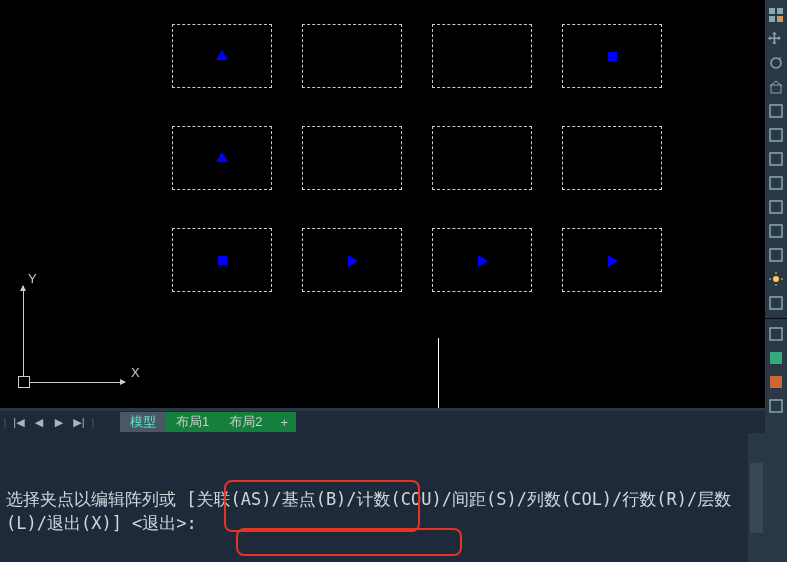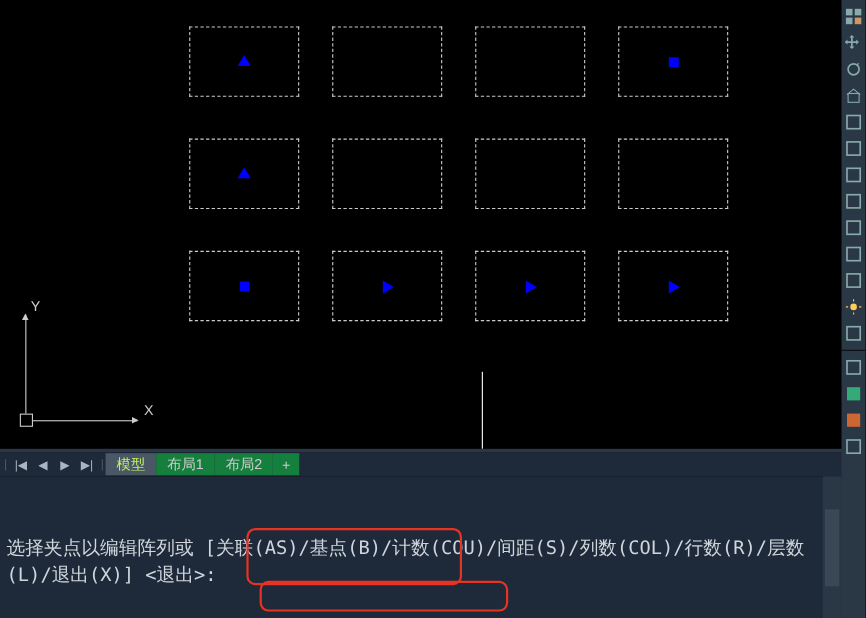--- a/index.html
+++ b/index.html
@@ -163,21 +163,22 @@
   padding: 0 10px;
   display: flex;
   align-items: center;
   color: #ccc;
   font-size: 13px;
   cursor: pointer;
   background: #15803d;
 }
 .tab.active {
   background: #4a5866;
-  color: #bef264;
+  color: #5eead4;
+  margin-left: 24px;
 }
 .tab.plus { padding: 0 8px; }
 .cmd {
   position: absolute;
   left: 0;
   top: 433px;
   width: 770px;
   height: 129px;
   background: #1e2a3a;
   color: #d0d6dc;

